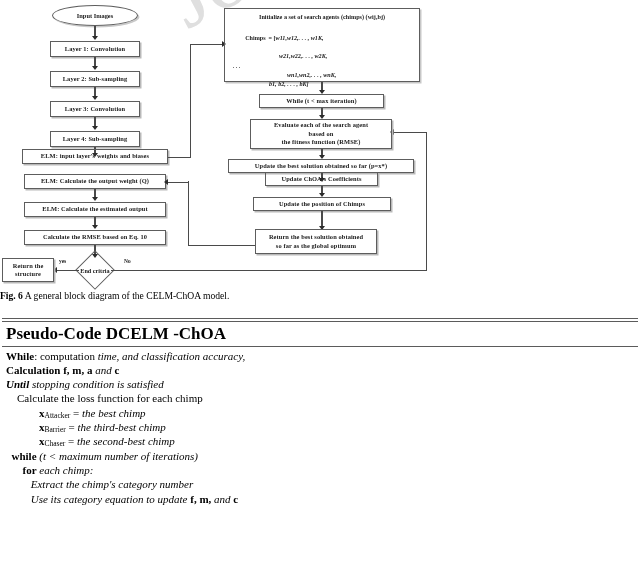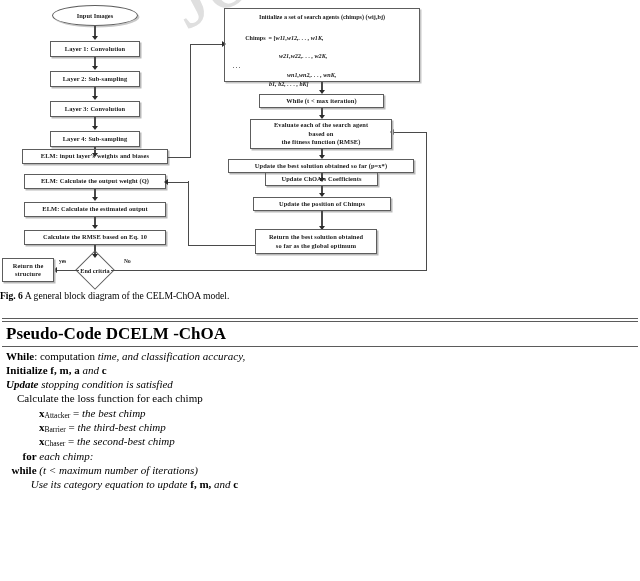--- a/index.html
+++ b/index.html
@@ -292,25 +292,26 @@
   <span>A general block diagram of  the  CELM-ChOA model.</span>
 </div>
 
 <div id="pcode">
   <div class="rule-double"></div>
   <div id="pcode-title">Pseudo-Code DCELM -ChOA</div>
   <div class="rule-single"></div>
   <div id="pcode-body">
 
     <div class="pl"><span class="bd">While</span>: computation <span class="it">time, and classification accuracy,</span></div>
-    <div class="pl"><span class="bd">Initialize f, m, a</span> <span class="it">and</span> <span class="bd">c</span></div>
-    <div class="pl"><span class="bdit">Update</span> <span class="it">stopping condition is satisfied</span></div>
+    <div class="pl"><span class="bd">Calculation f, m, a</span> <span class="it">and</span> <span class="bd">c</span></div>
+    <div class="pl"><span class="bdit">Until</span> <span class="it">stopping condition is satisfied</span></div>
     <div class="pl">    Calculate the loss function for each chimp</div>
     <div class="pl">            <span class="bd">x</span><span class="sub">Attacker</span> = <span class="it">the best chimp</span></div>
     <div class="pl">            <span class="bd">x</span><span class="sub">Barrier</span> = <span class="it">the third-best chimp</span></div>
     <div class="pl">            <span class="bd">x</span><span class="sub">Chaser</span> = <span class="it">the second-best chimp</span></div>
+    <div class="pl">  <span class="bd">while</span> <span class="it">(t &lt; maximum number of iterations)</span></div>
     <div class="pl">      <span class="bd">for</span> <span class="it">each chimp:</span></div>
-    <div class="pl">  <span class="bd">while</span> <span class="it">(t &lt; maximum number of iterations)</span></div>
+    <div class="pl">         <span class="it">Extract the chimp's category number</span></div>
     <div class="pl">         <span class="it">Use its category equation to update</span> <span class="bd">f, m,</span> <span class="it">and</span> <span class="bd">c</span></div>
 
   </div>
 
 </div>
 
 </body></html>

